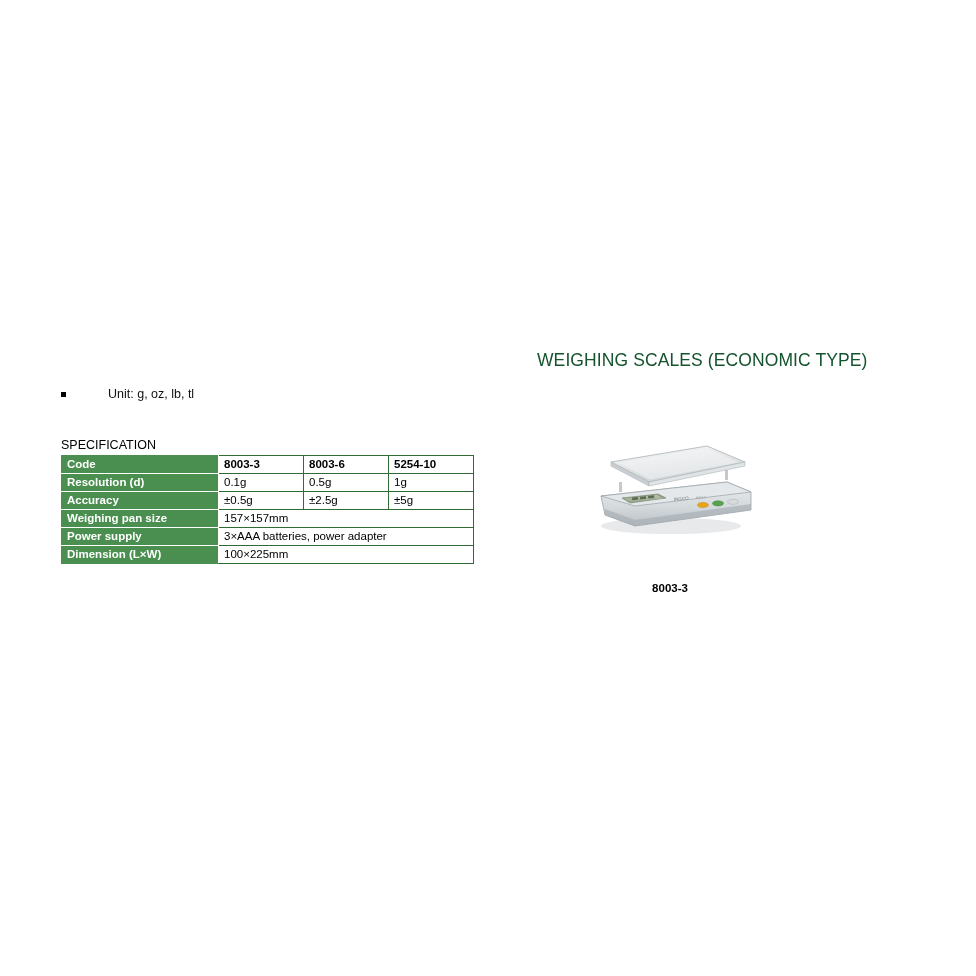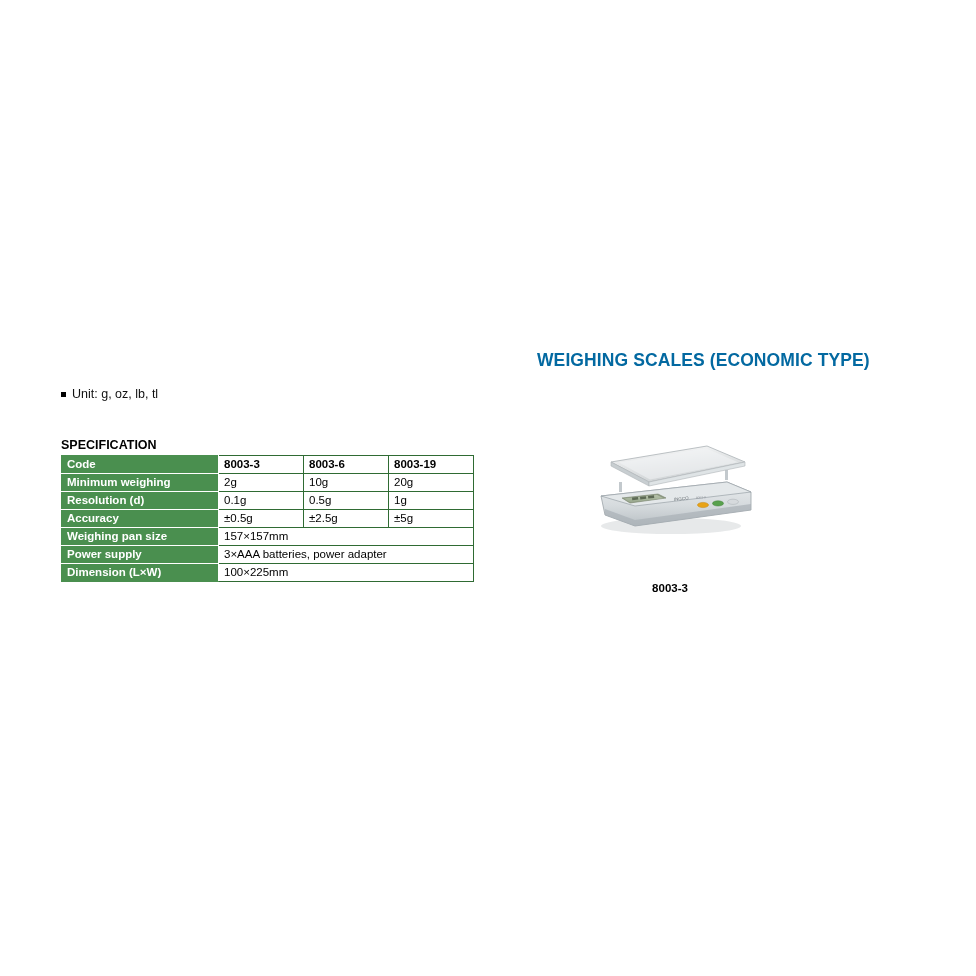--- a/index.html
+++ b/index.html
@@ -18,54 +18,55 @@
     overflow: hidden;
     background: #ffffff;
   }
 
   
   .product-title {
     position: absolute;
     left: 537px;
     top: 350px;
     font-size: 17.5px;
-    font-weight: bold;
-    color: #0369a1;
+    font-weight: normal;
+    color: #14532d;
     letter-spacing: 0.1px;
     white-space: nowrap;
   }
 
   
   .unit-line {
     position: absolute;
     left: 61px;
     top: 387px;
     font-size: 12.5px;
     color: #111111;
     white-space: nowrap;
     display: flex;
     align-items: center;
+    gap: 36px;
   }
   .bullet-square {
     display: inline-block;
     width: 5px;
     height: 5px;
     background: #000000;
     margin-right: 6px;
     position: relative;
     top: 0px;
   }
 
   
   .spec-heading {
     position: absolute;
     left: 61px;
     top: 438px;
     font-size: 12.5px;
-    font-weight: bold;
+    font-weight: normal;
     color: #000000;
   }
 
   
   .spec-table {
     position: absolute;
     left: 61px;
     top: 455px;
     width: 412px;
     border-collapse: collapse;
@@ -140,27 +141,21 @@
   </div>
 
   <div class="spec-heading">SPECIFICATION</div>
 
   <table class="spec-table">
     <tbody>
       <tr>
         <td class="label">Code</td>
         <td class="val code-head">8003-3</td>
         <td class="val code-head">8003-6</td>
-        <td class="val code-head">8003-19</td>
-      </tr>
-      <tr>
-        <td class="label">Minimum weighing</td>
-        <td class="val">2g</td>
-        <td class="val">10g</td>
-        <td class="val">20g</td>
+        <td class="val code-head">5254-10</td>
       </tr>
       <tr>
         <td class="label">Resolution (d)</td>
         <td class="val">0.1g</td>
         <td class="val">0.5g</td>
         <td class="val">1g</td>
       </tr>
       <tr>
         <td class="label">Accuracy</td>
         <td class="val">±0.5g</td>

